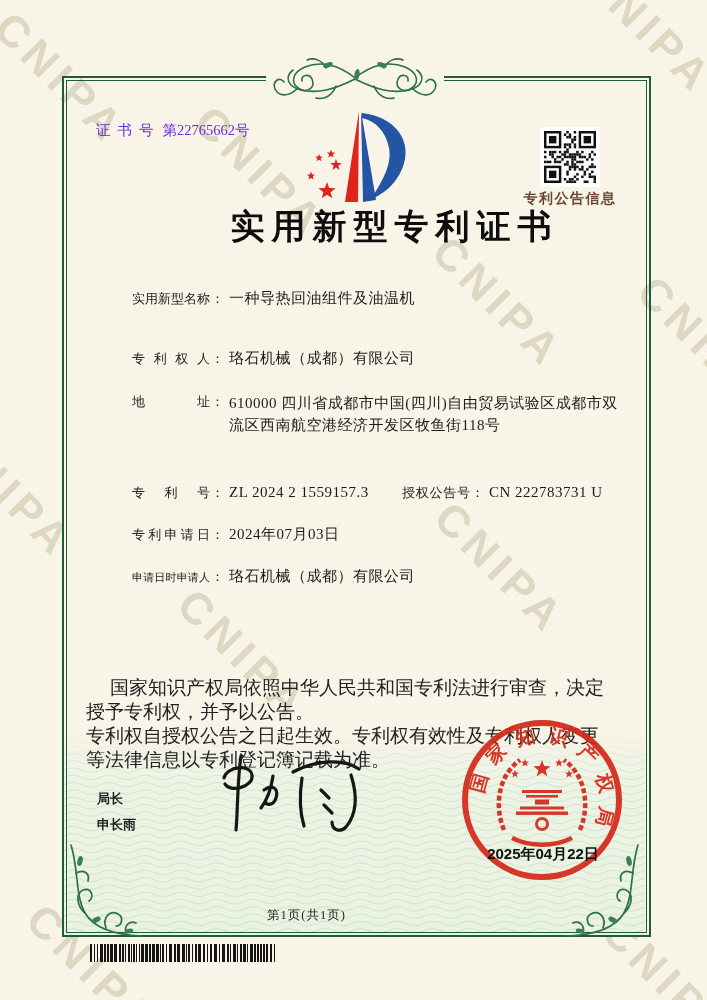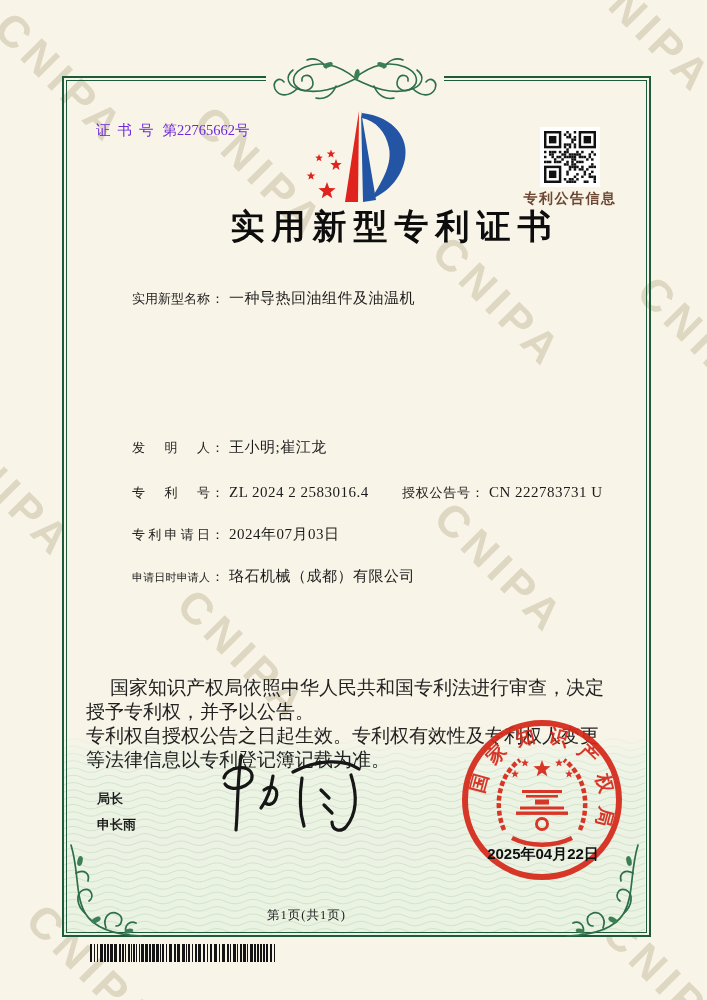--- a/index.html
+++ b/index.html
@@ -314,28 +314,31 @@
       </g>
   </svg>
   <div class="qr-caption">专利公告信息</div>
 
   <div class="title">实用新型专利证书</div>
 
   <div class="row" style="top:289px">
     <span class="lbl">实用新型名称</span><span class="colon">：</span><span class="val">一种导热回油组件及油温机</span>
   </div>
 
-
-
-  <div class="row" style="top:438px">
-    <span class="lbl">发明人</span><span class="colon">：</span><span class="val">王小明;崔江龙</span>
-  </div>
+  <div class="row" style="top:349px">
+    <span class="lbl">专利权人</span><span class="colon">：</span><span class="val">珞石机械（成都）有限公司</span>
+  </div>
+
+  <div class="row" style="top:392px">
+    <span class="lbl">地址</span><span class="colon">：</span><span class="val multi"><span>610000 四川省成都市中国(四川)自由贸易试验区成都市双</span><br><span>流区西南航空港经济开发区牧鱼街118号</span></span>
+  </div>
+
 
   <div class="row" style="top:483px;width:540px">
-    <span class="lbl">专利号</span><span class="colon">：</span><span class="val">ZL 2024 2 2583016.4</span>
+    <span class="lbl">专利号</span><span class="colon">：</span><span class="val">ZL 2024 2 1559157.3</span>
     <span class="rgroup"><span class="rlbl">授权公告号</span><span class="colon">：</span><span class="val">CN 222783731 U</span></span>
   </div>
 
   <div class="row" style="top:525px;width:540px">
     <span class="lbl">专利申请日</span><span class="colon">：</span><span class="val">2024年07月03日</span>
   </div>
 
   <div class="row" style="top:567px">
     <span class="lbl small">申请日时申请人</span><span class="colon">：</span><span class="val">珞石机械（成都）有限公司</span>
   </div>

